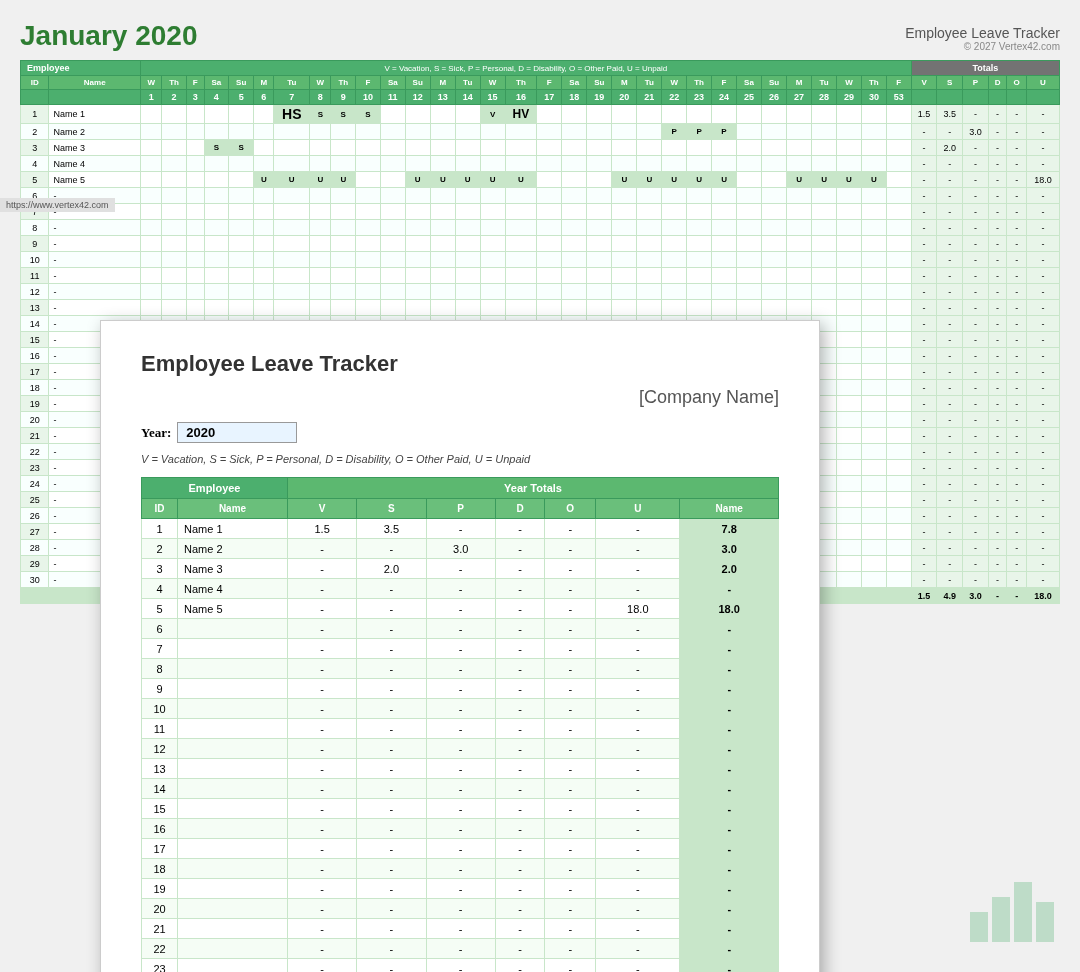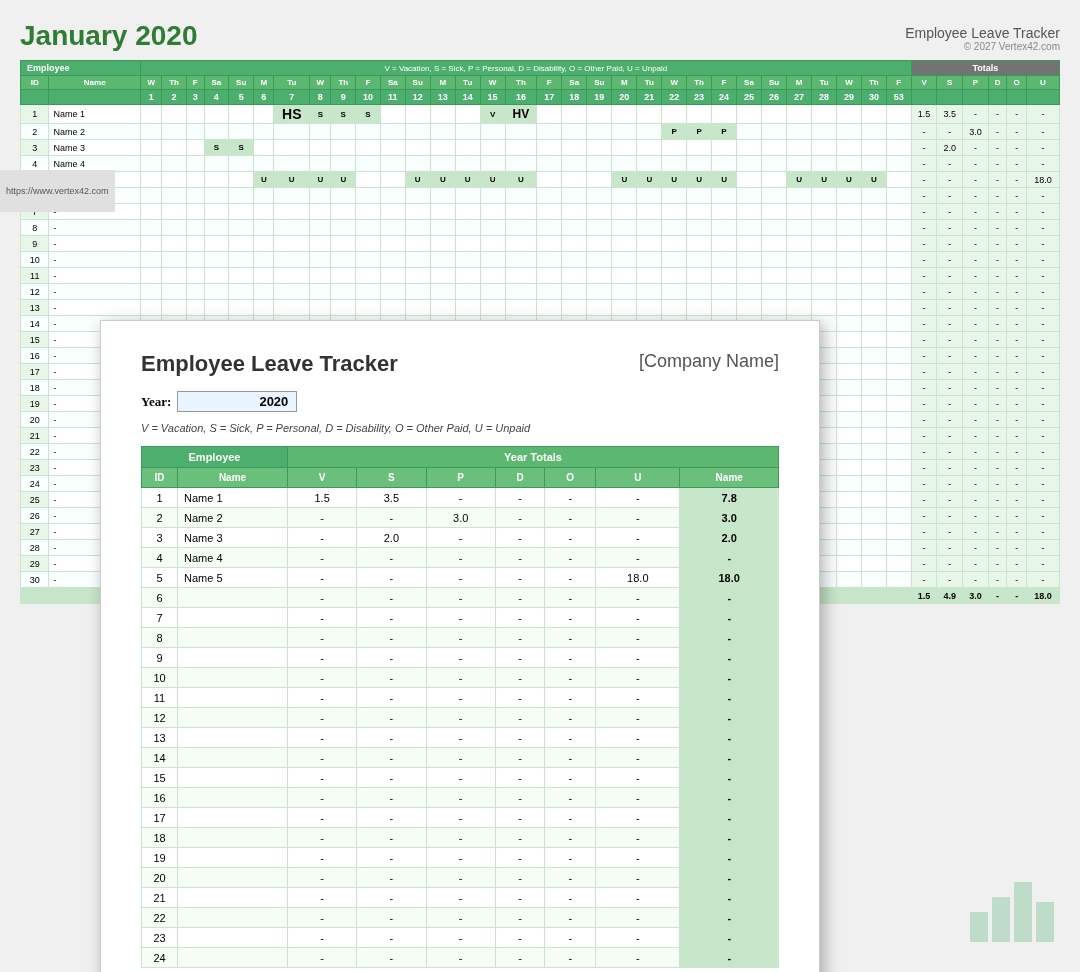--- a/index.html
+++ b/index.html
@@ -96,21 +96,21 @@
       font-weight: bold;
     }
 
     .url-bar {
       position: absolute;
       bottom: 760px;
       left: 0;
       font-size: 9px;
       color: #555;
       background: #e0e0e0;
-      padding: 16px 6px;
+      padding: 2px 6px;
     }
 
     
     .watermark {
       position: absolute;
       bottom: 20px;
       right: 20px;
       width: 100px;
       height: 80px;
       opacity: 0.3;
@@ -139,20 +139,21 @@
     .popup-title {
       font-size: 22px;
       font-weight: bold;
       color: #333;
     }
 
     .popup-company {
       font-size: 18px;
       color: #555;
       font-style: normal;
+      margin-top: 36px;
     }
 
     .popup-year-row {
       display: flex;
       align-items: center;
       margin-bottom: 10px;
     }
 
     .popup-year-label {
       font-size: 13px;
@@ -160,21 +161,21 @@
       margin-right: 6px;
       font-family: Liberation Serif, serif;
     }
 
     .popup-year-input {
       border: 1px solid #999;
       padding: 2px 8px;
       font-size: 13px;
       font-weight: bold;
       width: 120px;
-      text-align: right;
+      text-align: left;
       background: #e8f4ff;
     }
 
     .popup-legend {
       font-size: 11px;
       color: #444;
       margin-bottom: 12px;
       font-style: italic;
     }
 

